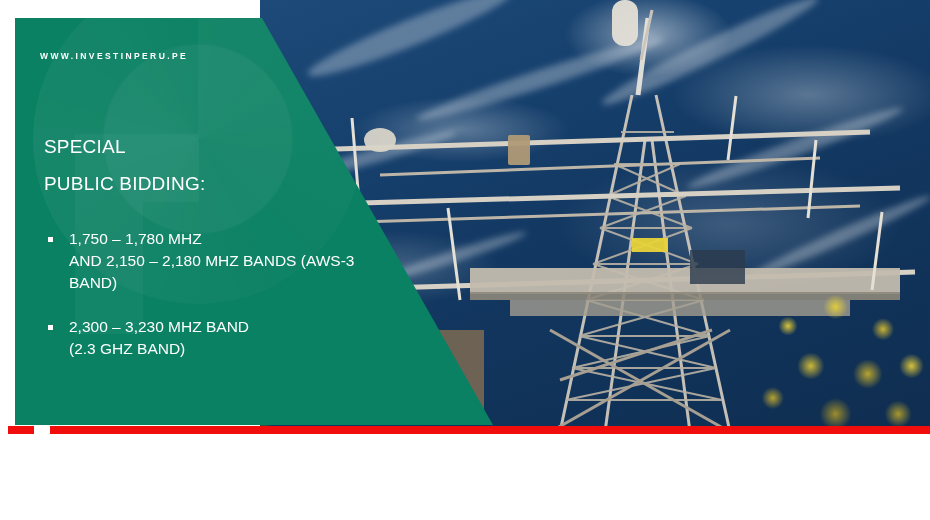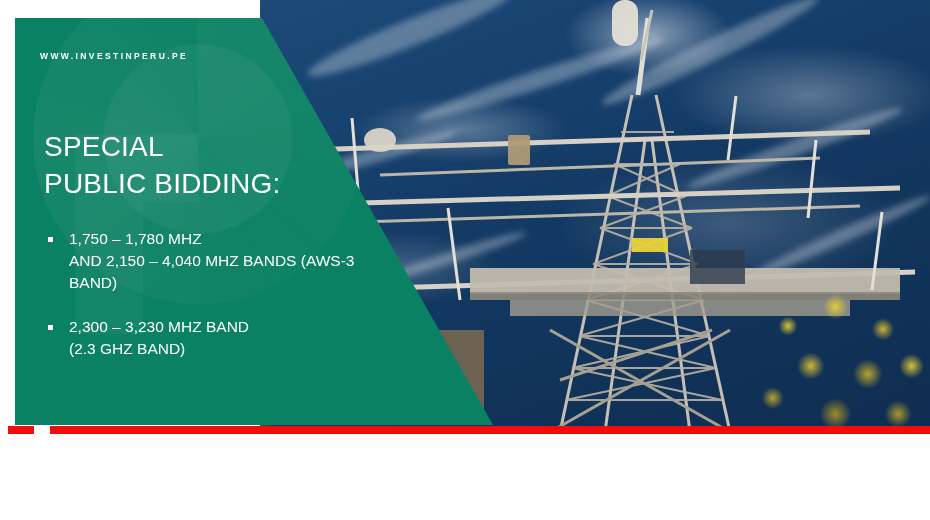--- a/index.html
+++ b/index.html
@@ -66,21 +66,21 @@
     clip-path:polygon(0 0,62% 0,62% 34%,34% 34%,34% 100%,0 100%);
     pointer-events:none;
   }
 
   .url{
     position:absolute;left:40px;top:51px;
     color:#ffffff;font-size:8.5px;font-weight:700;letter-spacing:2.4px;
   }
   .title{
     position:absolute;left:44px;top:128px;width:400px;
-    color:#ffffff;font-size:28px;line-height:37px;font-weight:400;
+    color:#ffffff;font-size:19px;line-height:37px;font-weight:400;
     letter-spacing:.2px;
   }
   .bullets{position:absolute;left:44px;top:228px;width:400px;}
   .bullet{display:flex;margin-bottom:22px;}
   .sq{
     width:5px;height:5px;background:#ffffff;flex:0 0 5px;
     margin:9px 16px 0 4px;
   }
   .btext{color:#ffffff;font-size:15.5px;line-height:22px;font-weight:400;white-space:pre-line;}
 
@@ -171,21 +171,21 @@
 
   <div class="url">WWW.INVESTINPERU.PE</div>
 
   <div class="title" style="white-space:pre-line;">SPECIAL
 PUBLIC BIDDING:</div>
 
   <div class="bullets">
     <div class="bullet">
       <span class="sq"></span>
       <span class="btext">1,750 – 1,780 MHZ
-AND 2,150 – 4,040 MHZ BANDS (AWS-3
+AND 2,150 – 2,180 MHZ BANDS (AWS-3
 BAND)</span>
     </div>
     <div class="bullet">
       <span class="sq"></span>
       <span class="btext">2,300 – 3,230 MHZ BAND
 (2.3 GHZ BAND)</span>
     </div>
   </div>
 
   <div class="redsq"></div>

